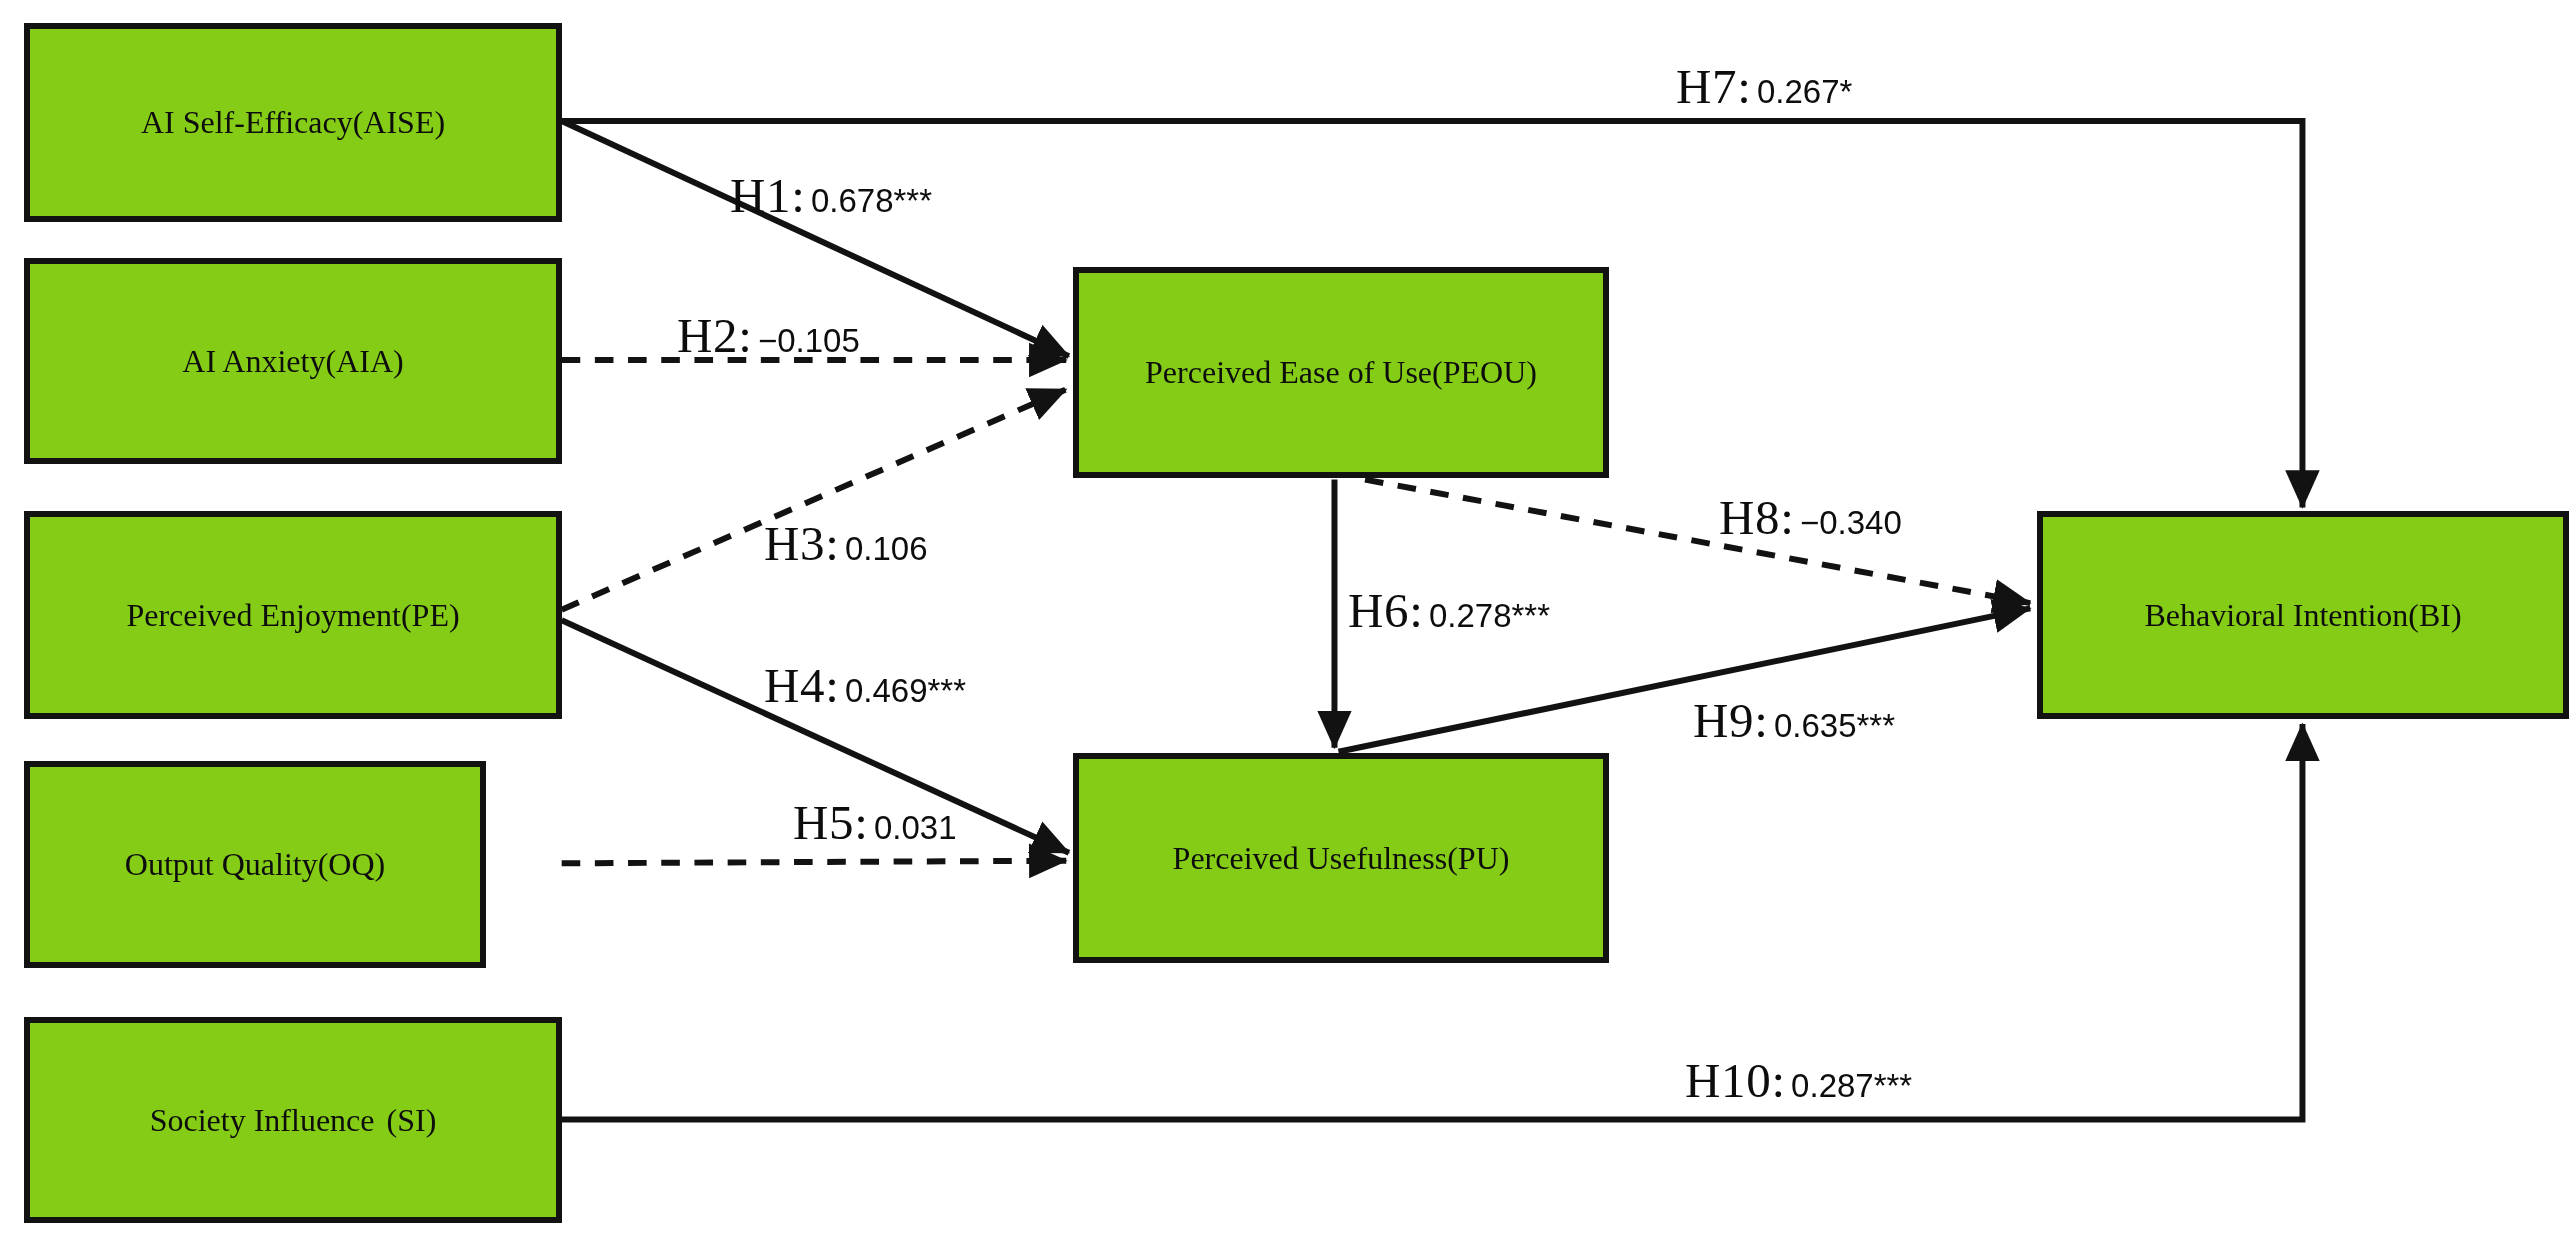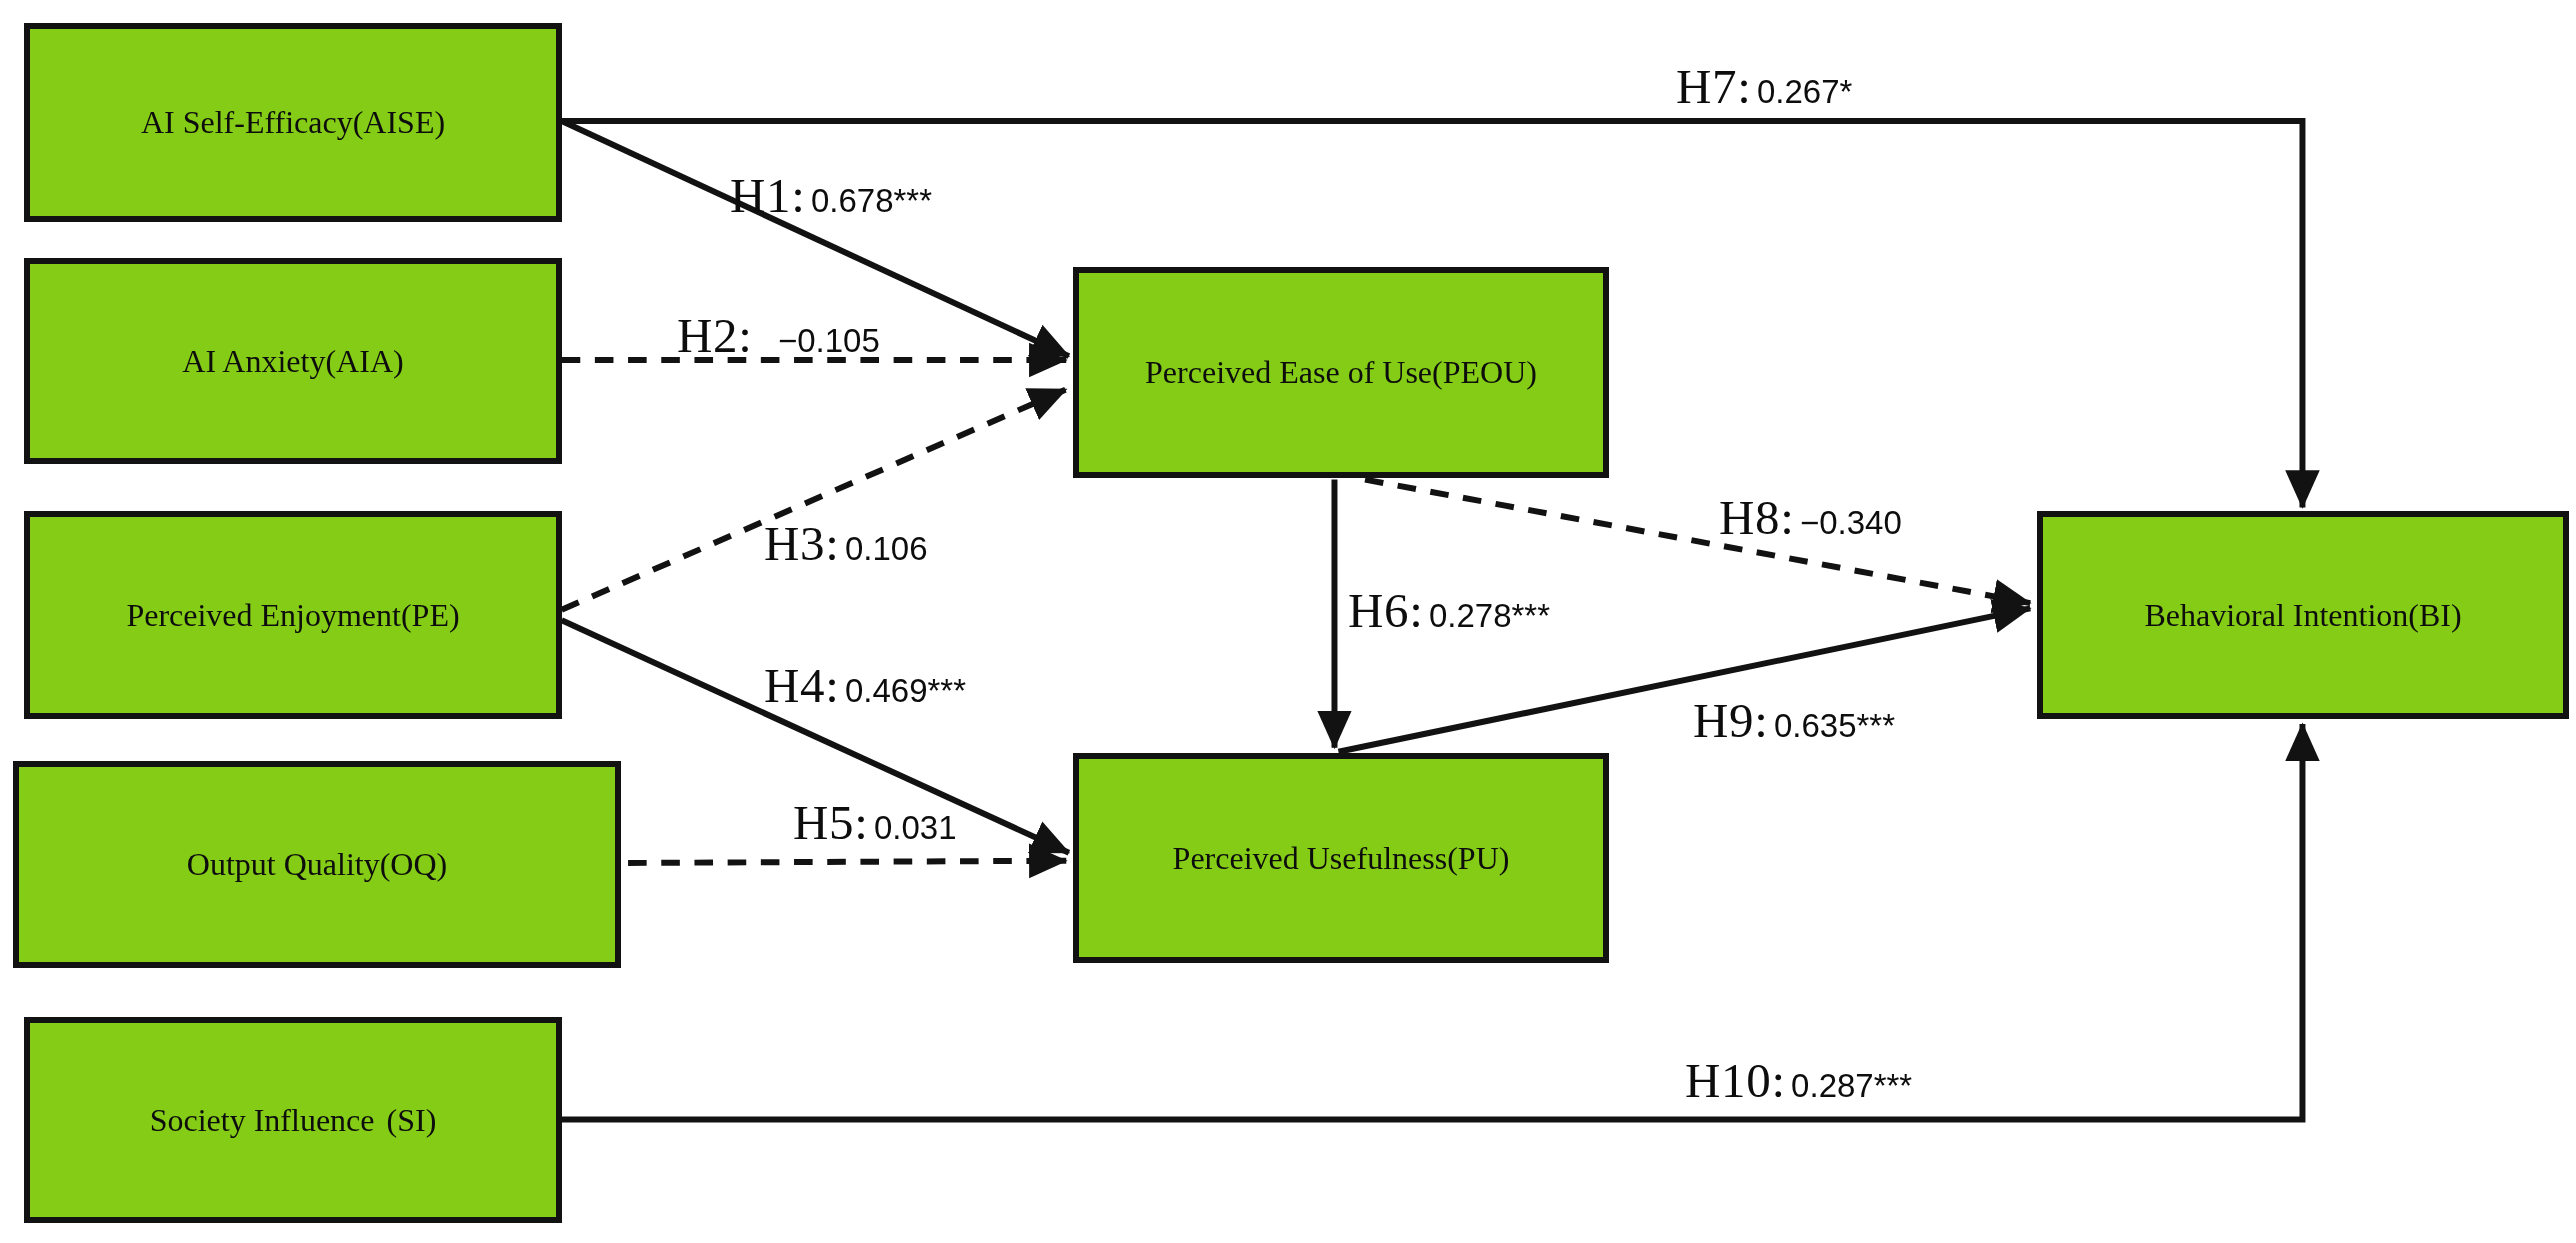--- a/index.html
+++ b/index.html
@@ -95,21 +95,21 @@
   <div class="construct" style="left:24px; top:258px; width:538px; height:206px;">
     <span>AI Anxiety</span>
     <span>(AIA)</span>
   </div>
 
   <div class="construct" style="left:24px; top:511px; width:538px; height:208px;">
     <span>Perceived Enjoyment</span>
     <span>(PE)</span>
   </div>
 
-  <div class="construct" style="left:13px; top:761px; width:608px; height:207px;align-items:center;">
+  <div class="construct" style="left:24px; top:761px; width:462px; height:207px;align-items:center;">
     <span>Output Quality</span>
     <span>(OQ)</span>
   </div>
 
   <div class="construct" style="left:24px; top:1017px; width:538px; height:206px;gap:12px;">
     <span>Society Influence</span>
     <span>(SI)</span>
   </div>
 
   <div class="construct" style="left:1073px; top:267px; width:536px; height:211px;">
@@ -125,21 +125,21 @@
   <div class="construct" style="left:1073px; top:753px; width:536px; height:210px;">
     <span>Perceived Usefulness</span>
     <span>(PU)</span>
   </div>
 
   <div class="path-label" style="left:730px; top:167px;">
     <span class="hyp">H1:</span>
     <span class="coef">0.678***</span>
   </div>
 
-  <div class="path-label" style="left:677px; top:307px;gap:20px;">
+  <div class="path-label" style="left:677px; top:307px;">
     <span class="hyp">H2:</span>
     <span class="coef">−0.105</span>
   </div>
 
   <div class="path-label" style="left:764px; top:515px;">
     <span class="hyp">H3:</span>
     <span class="coef">0.106</span>
   </div>
 
   <div class="path-label" style="left:764px; top:657px;">

